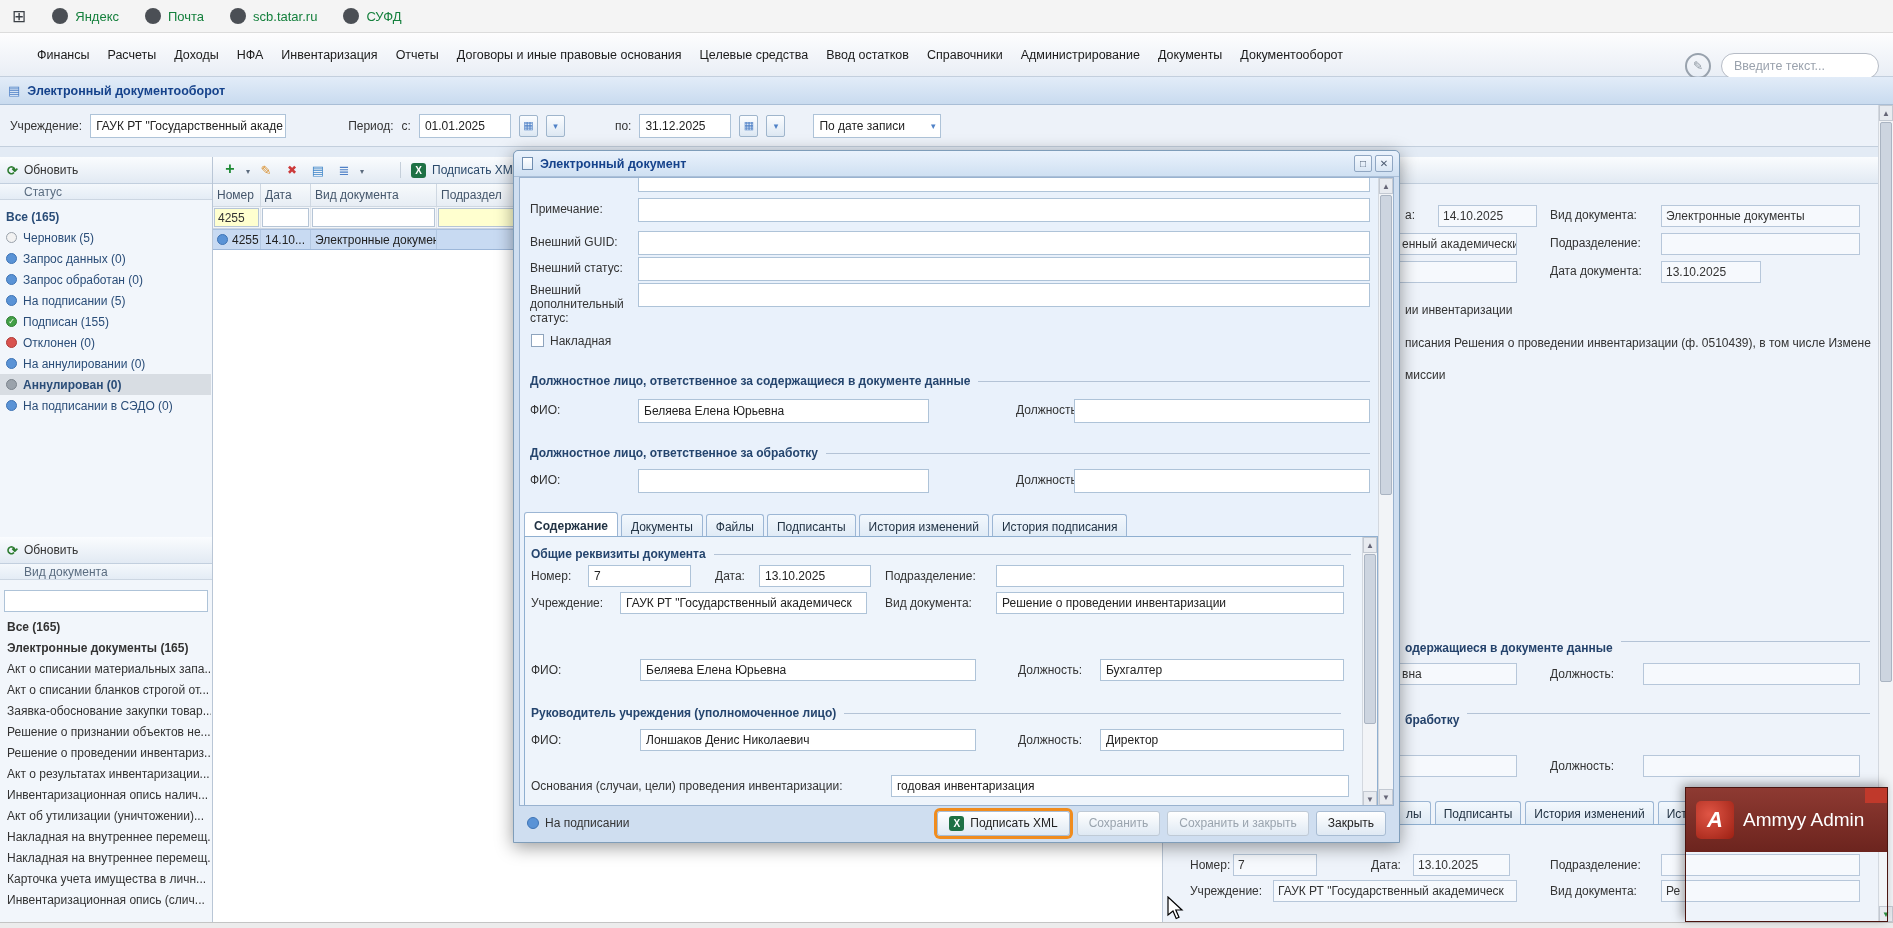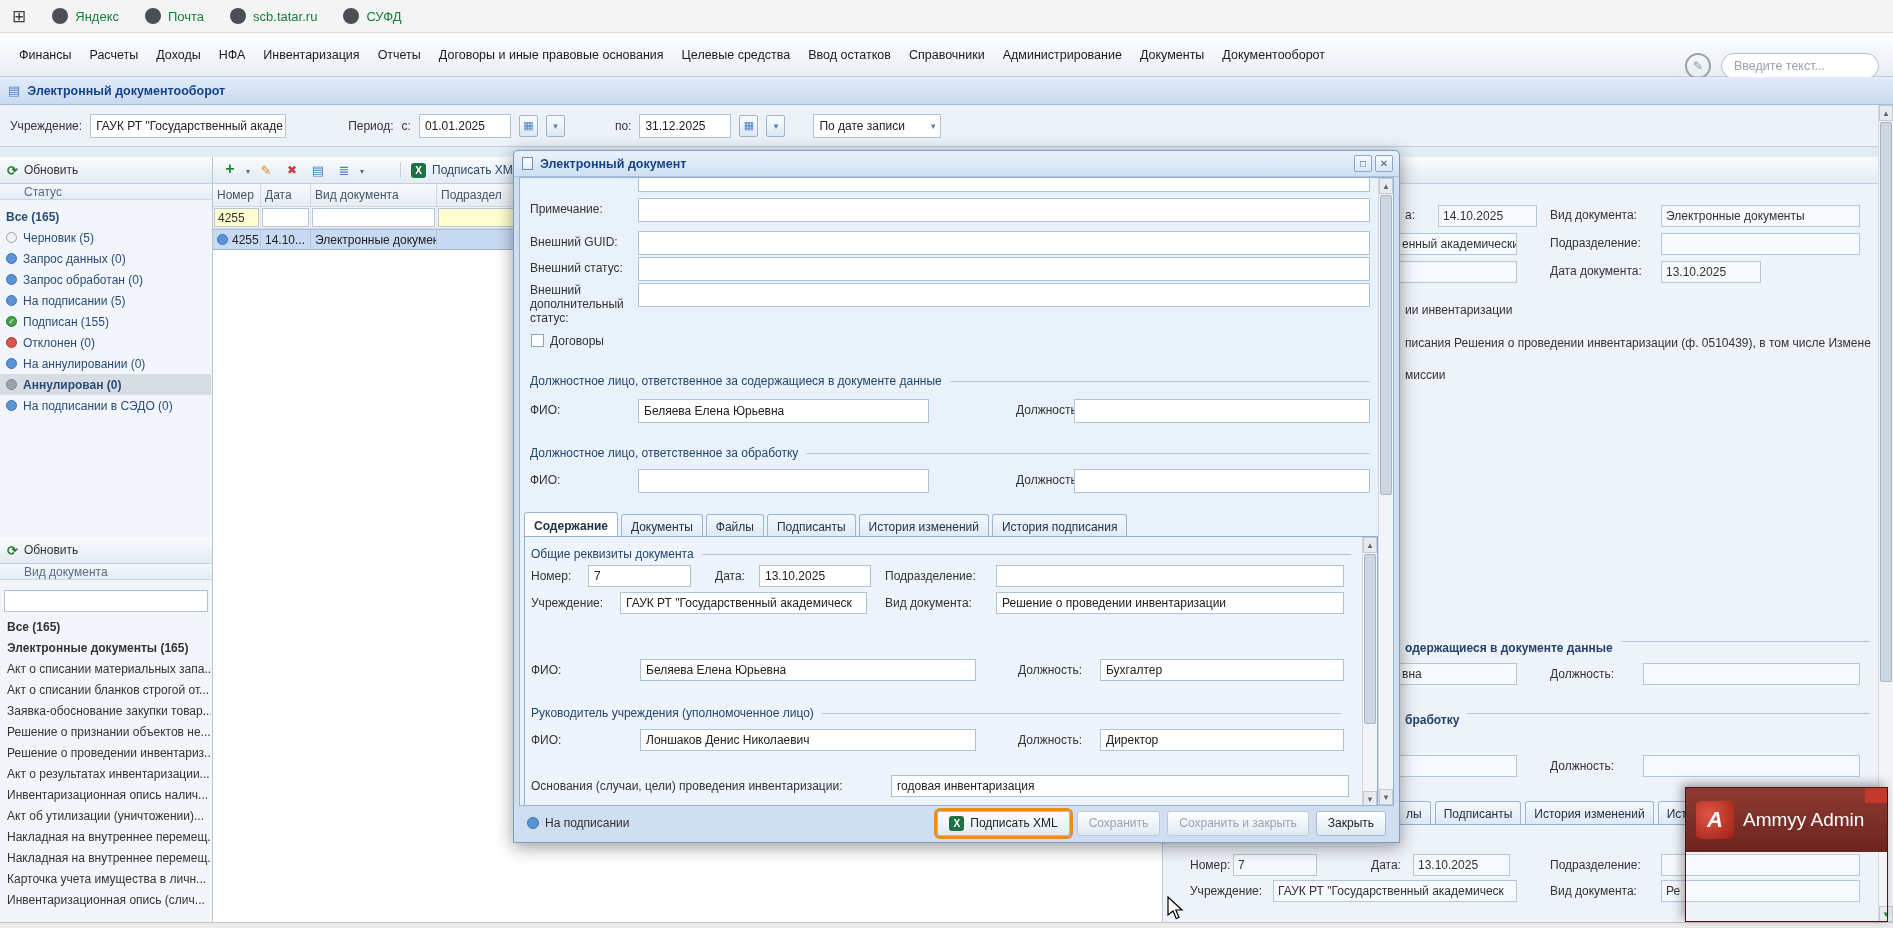--- a/index.html
+++ b/index.html
@@ -10,21 +10,21 @@
   .b{font-weight:bold}
 
   
   .bmbar{left:0;top:0;width:1893px;height:33px;background:#f4f4f4;border-bottom:1px solid #dcdcdc;
          display:flex;align-items:center;gap:26px;padding-left:12px;box-sizing:border-box}
   .bm{display:flex;align-items:center;gap:7px;font-size:13px;color:#15803d}
   .bic{width:16px;height:16px;border-radius:50%;background:#4b4f55;flex:0 0 auto}
   .grid-ic{font-size:17px;color:#3a3f45;line-height:1}
 
   .menubar{left:0;top:33px;width:1893px;height:44px;background:linear-gradient(#fdfdfe,#e9eef5);
-           border-bottom:1px solid #c3cfdd;display:flex;align-items:center;padding-left:10px;box-sizing:border-box}
+           border-bottom:1px solid #c3cfdd;display:flex;align-items:center;padding-left:28px;box-sizing:border-box}
   .mitem{padding:0 9px;font-size:12.5px;color:#1b1b1b;white-space:nowrap;cursor:default}
   .mb-right{position:absolute;right:14px;top:20px;display:flex;align-items:center;gap:10px}
   .srch-ic{width:26px;height:26px;border:2px solid #98a2ad;border-radius:50%;display:flex;align-items:center;justify-content:center;color:#8a949e;box-sizing:border-box}
   .srch-ic::before{content:"✎";font-size:12px}
   .srch{width:158px;height:26px;border:1px solid #b6bcc6;border-radius:13px;padding:0 12px;
         font-size:12.5px;color:#333;outline:none;font-family:"Liberation Sans",sans-serif;box-sizing:border-box}
   .srch::placeholder{color:#9aa2ad}
 
   .titlebar{left:0;top:77px;width:1893px;height:28px;background:linear-gradient(#e2ecf8,#c9dbef);
             border-bottom:1px solid #a9bed6;display:flex;align-items:center;gap:7px;padding-left:8px;box-sizing:border-box}
@@ -105,21 +105,21 @@
   .mtitle .mt{font-weight:bold;color:#15428b;font-size:12.5px}
   .mdoc{width:11px;height:13px;border:1px solid #6f8db0;background:linear-gradient(#fff,#e3edf8);box-sizing:border-box}
   .wbtns{position:absolute;right:6px;top:4px;display:flex;gap:3px}
   .wbtn{width:18px;height:17px;border:1px solid #8fa6c2;background:linear-gradient(#f5f9fe,#d9e6f4);
         display:flex;align-items:center;justify-content:center;font-size:10px;color:#4a5a70;border-radius:2px;box-sizing:border-box}
   .mbody{position:absolute;left:5px;right:5px;top:26px;bottom:36px;background:#e9f1fb;border:1px solid #99b2cf;
          overflow:hidden;box-sizing:border-box}
   .lbl{position:absolute;font-size:12px;color:#333;white-space:nowrap}
   .minp{position:absolute;background:#fff;border:1px solid #aec3d8;height:24px;display:flex;align-items:center;
         padding:0 5px;font-size:12px;color:#222;white-space:nowrap;overflow:hidden;box-sizing:border-box}
-  .sect{position:absolute;display:flex;align-items:center;font-weight:normal;color:#25456e;font-size:12px;white-space:nowrap}
+  .sect{position:absolute;display:flex;align-items:center;font-weight:bold;color:#25456e;font-size:12px;white-space:nowrap}
   .sect::after{content:"";flex:1;margin-left:8px;border-top:1px solid #b4c3d6}
   .cb{position:absolute;width:13px;height:13px;background:#fff;border:1px solid #8ea4bd;box-sizing:border-box}
   .tabbar{position:absolute;display:flex;align-items:flex-end}
   .tab{height:24px;padding:0 9px;display:flex;align-items:center;border:1px solid #9cb6d4;border-bottom:none;
        border-radius:3px 3px 0 0;background:linear-gradient(#f3f8fd,#dde9f5);margin-right:3px;font-size:12px;color:#234}
   .tab.active{background:#fff;font-weight:bold;height:26px}
   .tpanel{position:absolute;background:#eef4fb;border:1px solid #8fafd0;box-sizing:border-box}
   .mfoot{position:absolute;left:5px;right:5px;bottom:4px;height:30px;display:flex;align-items:center;box-sizing:border-box}
   .fstat{display:flex;align-items:center;gap:6px;padding-left:8px;color:#333}
   .fdot{width:12px;height:12px;border-radius:50%;background:#5a93d6;border:1px solid #3f74b5;box-sizing:border-box}
@@ -474,21 +474,21 @@
       <span class="lbl" style="left:10px;top:57px">Внешний GUID:</span>
       <div class="minp" style="left:118px;top:53px;width:732px"></div>
 
       <span class="lbl" style="left:10px;top:83px">Внешний статус:</span>
       <div class="minp" style="left:118px;top:79px;width:732px"></div>
 
       <span class="lbl" style="left:10px;top:105px;width:102px;white-space:normal;line-height:14px">Внешний дополнительный статус:</span>
       <div class="minp" style="left:118px;top:105px;width:732px"></div>
 
       <span class="cb" style="left:11px;top:156px"></span>
-      <span class="lbl" style="left:30px;top:156px">Договоры</span>
+      <span class="lbl" style="left:30px;top:156px">Накладная</span>
 
       <div class="sect" style="left:10px;top:196px;width:840px">
         <span>Должностное лицо, ответственное за содержащиеся в документе данные</span>
       </div>
       <span class="lbl" style="left:10px;top:225px">ФИО:</span>
       <div class="minp" style="left:118px;top:221px;width:291px">Беляева Елена Юрьевна</div>
       <span class="lbl" style="left:496px;top:225px">Должность:</span>
       <div class="minp" style="left:554px;top:221px;width:296px"></div>
 
       <div class="sect" style="left:10px;top:268px;width:840px">

